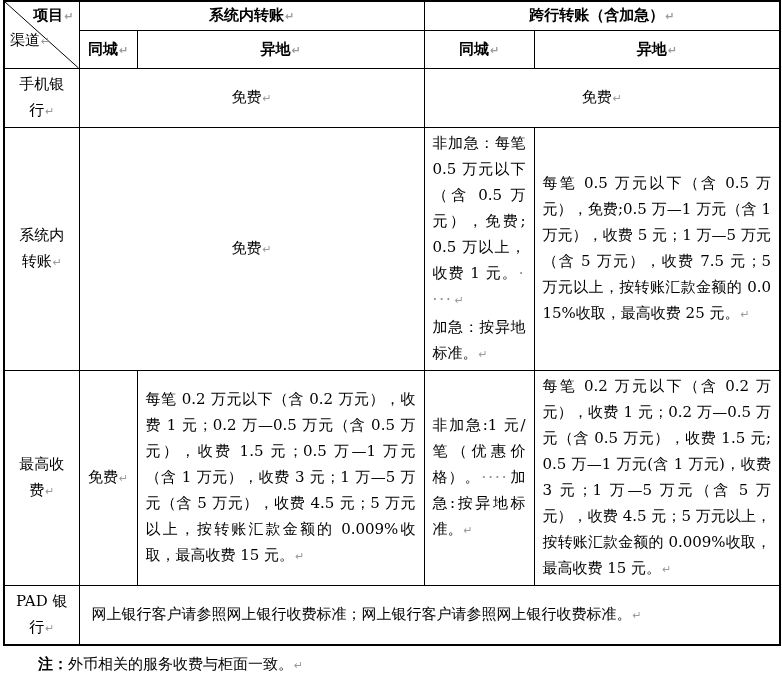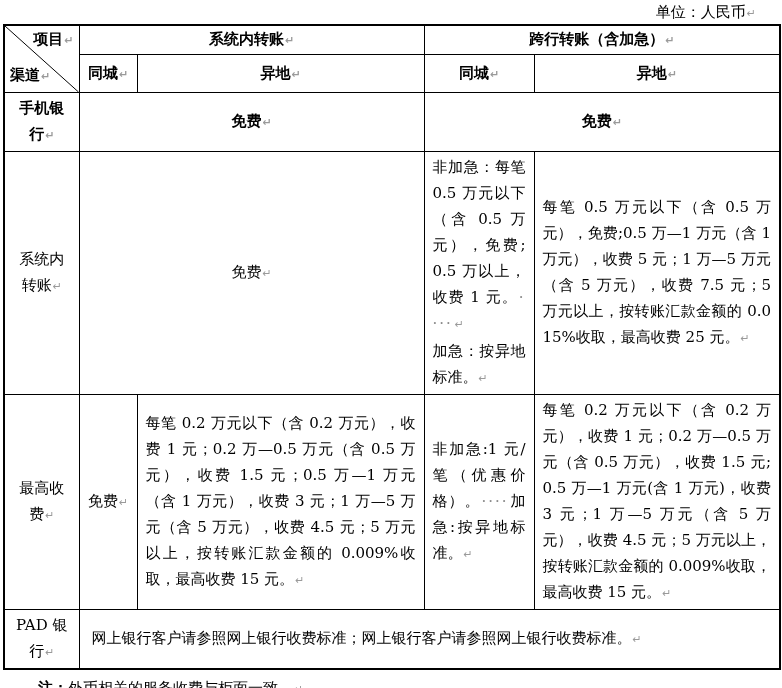--- a/index.html
+++ b/index.html
@@ -27,53 +27,52 @@
   }
   table.fee td{
     border:1px solid #000;
     padding:2px 8px;
     vertical-align:middle;
     line-height:26px;
   }
   td.hdr{font-weight:bold;text-align:center;}
   tr.h1{height:26px;} tr.h1 td{line-height:22px;}
   tr.h2{height:38px;}
-  tr.r1{height:53px;font-weight:bold;}
+  tr.r1{height:53px;}
   tr.r2{height:233px;}
   tr.r3{height:207px;}
   tr.r4{height:54px;}
   td.lbl{text-align:center;padding:2px 10px;line-height:25px;}
   td.ctr{text-align:center;}
   td.jt{text-align:justify;text-align-last:left;word-break:break-all;}
   td.narrow{padding:2px 10px;margin-top:8px;}
   td.corner{position:relative;padding:0;}
   .corner svg{position:absolute;top:0;left:0;width:100%;height:100%;}
   .corner .ct{position:absolute;top:2px;right:5px;font-weight:bold;line-height:22px;}
-  .corner .cb{position:absolute;bottom:0;left:5px;font-weight:bold;line-height:30px;}
+  .corner .cb{position:absolute;bottom:15px;left:5px;font-weight:normal;line-height:22px;}
   p.cp{margin:0;}
   .pm{
     color:#9a9a9a;
     font-family:"DejaVu Sans",sans-serif;
     font-size:11px;
     margin-left:1px;
   }
   .dots{
     color:#8a8a8a;
     letter-spacing:2px;
     margin:0 1px;
   }
   .notes{margin:7px 0 0 38px;line-height:23px;font-size:15px;}
   .notes .nlabel{font-weight:bold;}
 </style>
 </head>
 <body>
 
 <div class="page">
 
-  <div class="unit"><span>单位：人民币</span><span class="pm">↵</span></div>
 
   <table class="fee">
     <colgroup>
       <col style="width:75px">
         <col style="width:58px">
         <col style="width:287px">
         <col style="width:110px">
         <col style="width:246px">
     </colgroup>
 

